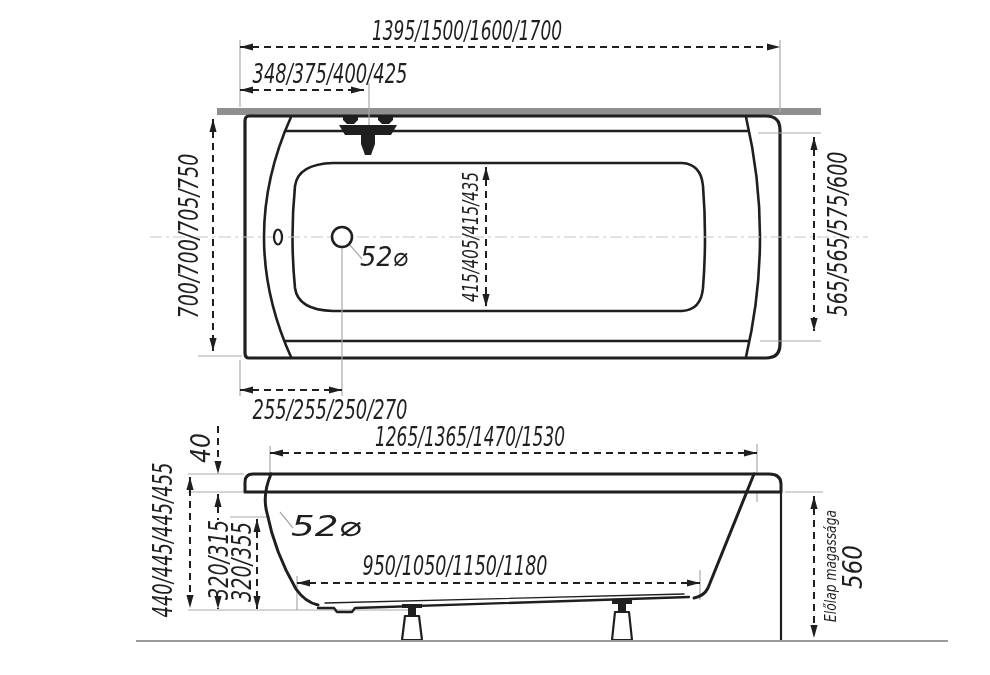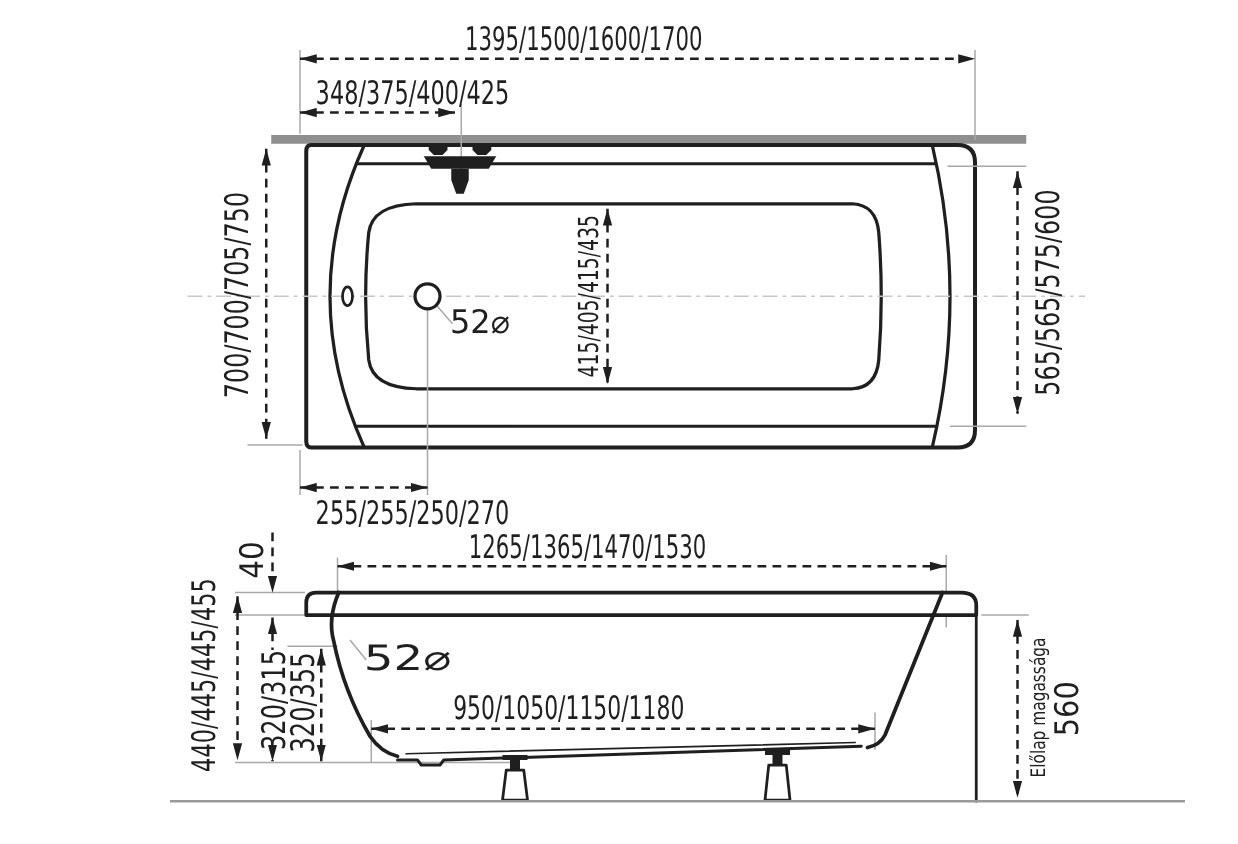--- a/index.html
+++ b/index.html
@@ -4,21 +4,21 @@
 <style>
   :root{
     --c-line:#1f1f1f;
     --c-wall:#8f8f8f;
     --c-ext:#a9a9a9;
     --c-center:#c8c8c8;
     --c-floor:#9a9a9a;
     --c-bg:#ffffff;
   }
   html,body{margin:0;padding:0;background:var(--c-bg);}
-  .canvas{width:945px;height:675px;position:relative;background:var(--c-bg);}
+  .canvas{width:945px;height:675px;position:relative;background:var(--c-bg);font-style:italic;}
   svg{display:block;}
   .wallbar{fill:var(--c-wall);stroke:none;}
   .outline{fill:none;stroke:var(--c-line);stroke-linecap:round;stroke-linejoin:round;}
   .w32{stroke-width:3.2;} .w30{stroke-width:3;} .w26{stroke-width:2.6;}
   .w24{stroke-width:2.4;} .w22{stroke-width:2.2;} .w13{stroke-width:1.4;}
   .white{fill:#ffffff;}
   .blackfill{fill:var(--c-line);stroke:none;}
   .dimline{fill:none;stroke:var(--c-line);stroke-width:2;stroke-dasharray:7 5;}
   .ext{fill:none;stroke:var(--c-ext);stroke-width:1.2;}
   .leader{fill:none;stroke:var(--c-ext);stroke-width:1.2;}

